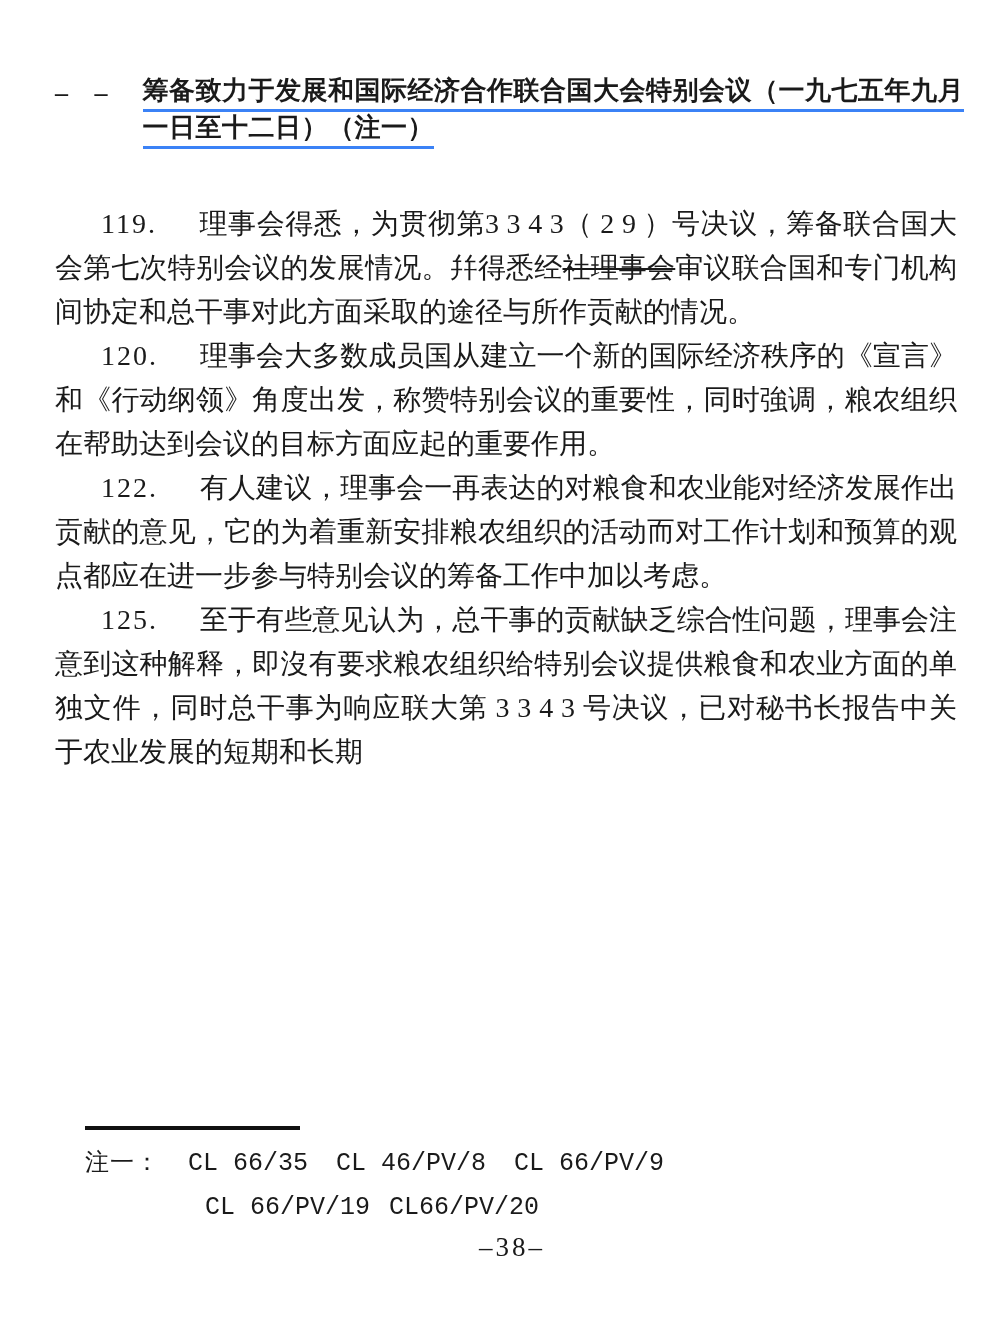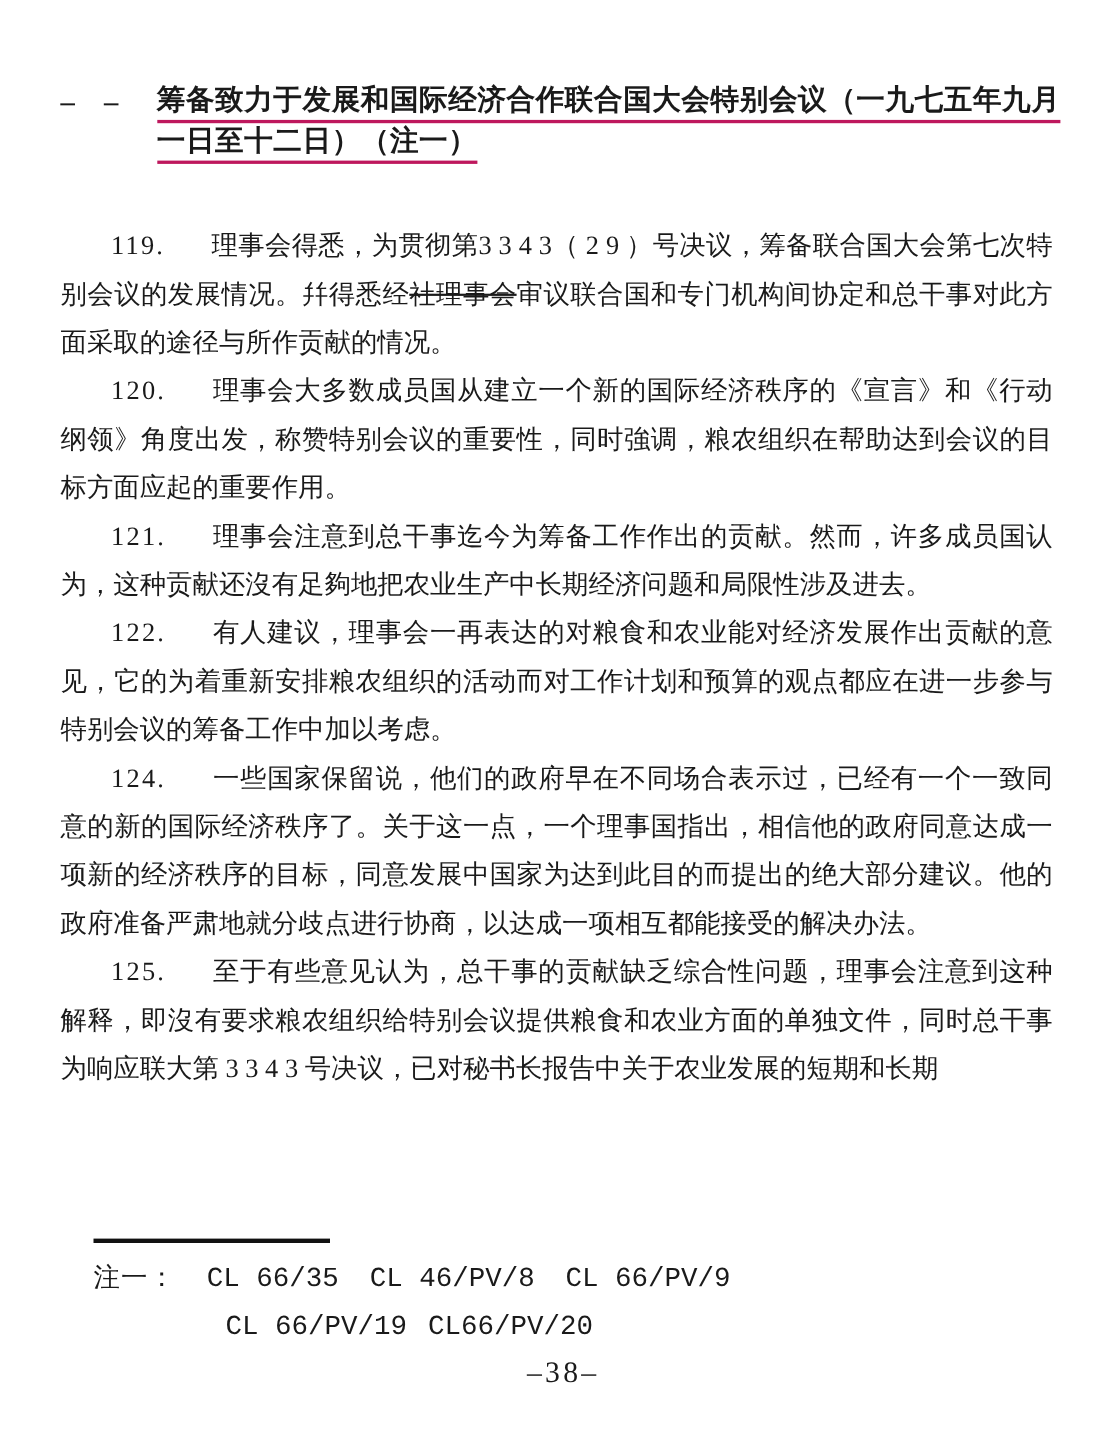--- a/index.html
+++ b/index.html
@@ -34,31 +34,31 @@
     line-height: 30px;
   }
   .marker {
     letter-spacing: 10px;
     white-space: nowrap;
     padding-top: 2px;
     font-weight: 700;
   }
   .hline { margin-bottom: 7px; }
   .hline .u {
-    border-bottom: 3px solid #be185d;
+    border-bottom: 3px solid #3b82f6;
     padding-bottom: 4px;
     letter-spacing: 0.5px;
   }
   
   .docbody {
     position: absolute;
     top: 202px;
     left: 55px;
     width: 902px;
-    font-size: 24px;
+    font-size: 28px;
     line-height: 44px;
     text-align: justify;
   }
   .para {
     margin: 0;
     text-indent: 46px;
   }
   .pnum {
     margin-right: 42px;
     letter-spacing: 2px;
@@ -123,23 +123,21 @@
       </div>
       <div class="hline">
         <span class="u">一日至十二日）（注一）</span>
       </div>
     </div>
   </div>
 
   <div class="docbody" id="paragraphs">
       <p class="para"><span class="pnum">119.</span><span>理事会得悉，为贯彻第3 3 4 3（ 2 9 ）号决议，筹备联合国大会第七次特别会议的发展情况。幷得悉经</span><span class="strike">社理事会</span><span>审议联合国和专门机构间协定和总干事对此方面采取的途径与所作贡献的情况。</span></p>
       <p class="para"><span class="pnum">120.</span><span>理事会大多数成员国从建立一个新的国际经济秩序的《宣言》和《行动纲领》角度出发，称赞特别会议的重要性，同时強调，粮农组织在帮助达到会议的目标方面应起的重要作用。</span></p>
-      <p class="para"><span class="pnum">121.</span><span>理事会注意到总干事迄今为筹备工作作出的贡献。然而，许多成员国认为，这种贡献还沒有足夠地把农业生产中长期经济问题和局限性涉及进去。</span></p>
       <p class="para"><span class="pnum">122.</span><span>有人建议，理事会一再表达的对粮食和农业能对经济发展作出贡献的意见，它的为着重新安排粮农组织的活动而对工作计划和预算的观点都应在进一步参与特别会议的筹备工作中加以考虑。</span></p>
-      <p class="para"><span class="pnum">124.</span><span>一些国家保留说，他们的政府早在不同场合表示过，已经有一个一致同意的新的国际经济秩序了。关于这一点，一个理事国指出，相信他的政府同意达成一项新的经济秩序的目标，同意发展中国家为达到此目的而提出的绝大部分建议。他的政府准备严肃地就分歧点进行协商，以达成一项相互都能接受的解决办法。</span></p>
       <p class="para"><span class="pnum">125.</span><span>至于有些意见认为，总干事的贡献缺乏综合性问题，理事会注意到这种解释，即沒有要求粮农组织给特别会议提供粮食和农业方面的单独文件，同时总干事为响应联大第 3 3 4 3 号决议，已对秘书长报告中关于农业发展的短期和长期</span></p>
     </div>
 
   <div class="footnote">
     <div class="fn-rule"></div>
     <div class="fline fline1" id="fn-line-1">
       <span class="fn-label">注一：</span>
     <span>CL 66/35</span>
         <span>CL 46/PV/8</span>
         <span>CL 66/PV/9</span>

